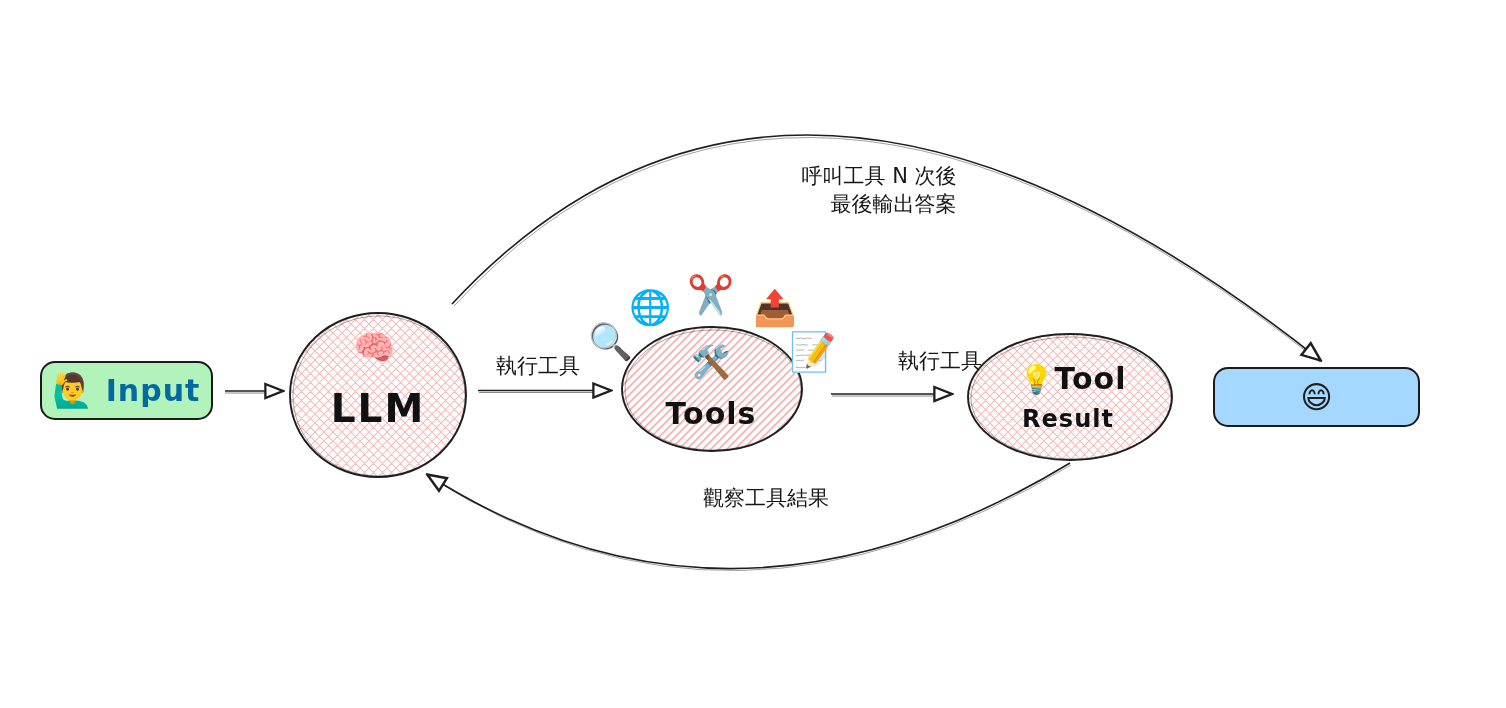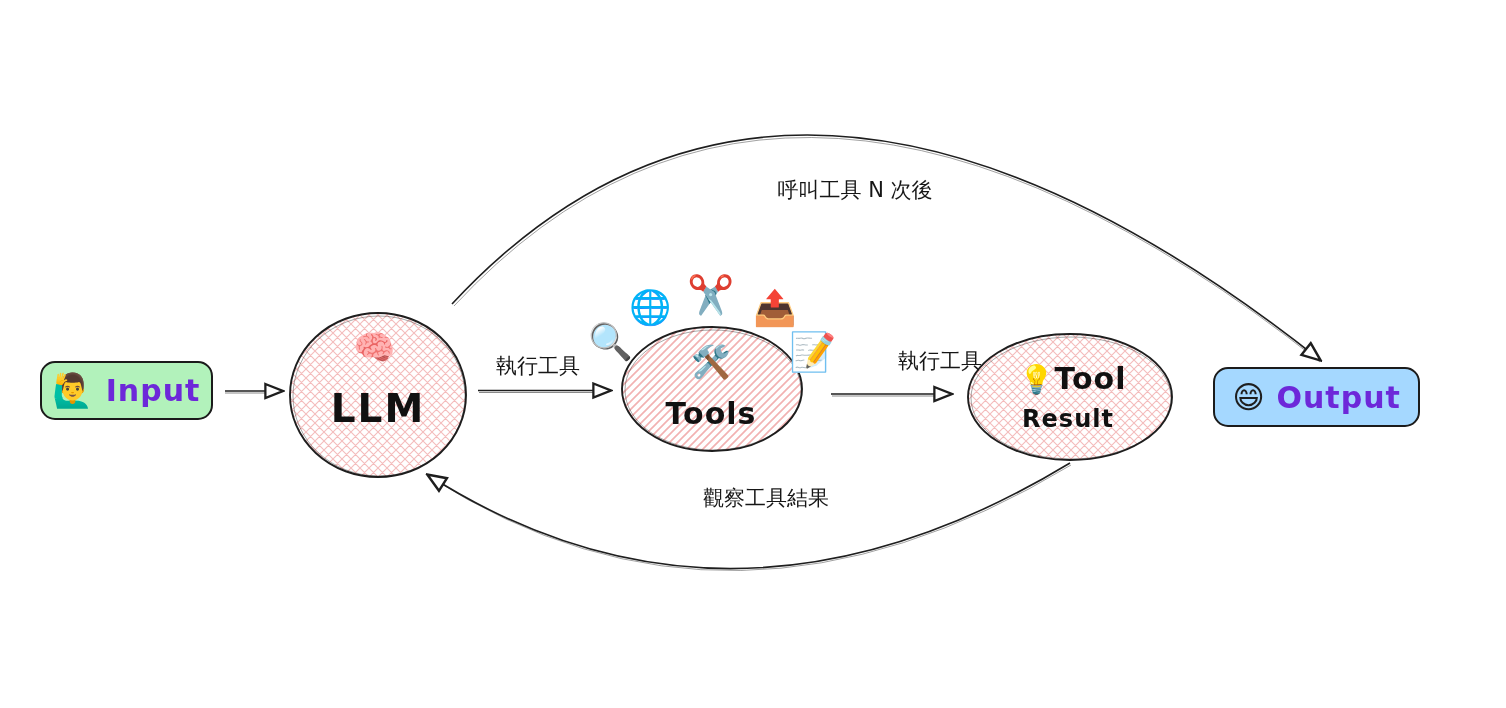--- a/index.html
+++ b/index.html
@@ -11,28 +11,28 @@
   .abs{position:absolute;transform:translate(-50%,-50%);white-space:nowrap;}
   
   .box{
     position:absolute;display:flex;align-items:center;justify-content:center;gap:12px;
     border:2.5px solid #1b1b1b;border-radius:15px;box-sizing:border-box;
   }
   .box-input{left:40px;top:361px;width:173px;height:59px;background:#b2f2bb;}
   .box-output{left:1213px;top:367px;width:207px;height:60px;background:#a5d8ff;}
   .hand{
     font-family:"DejaVu Sans",sans-serif;font-weight:bold;font-size:30px;
-    letter-spacing:1px;color:#6d28d9;
+    letter-spacing:1px;color:#0369a1;
   }
   .node-label{font-family:"DejaVu Sans",sans-serif;font-weight:bold;color:#111;}
   .emoji{font-family:"DejaVu Sans",sans-serif;}
   .cjk{
     font-family:"DejaVu Sans",sans-serif;font-size:21px;font-weight:500;color:#161616;
   }
-  .loop-label{text-align:right;line-height:28px;}
+  .loop-label{text-align:right;line-height:28px;margin-left:24px;}
 </style>
 </head>
 <body>
 
 <div class="canvas">
 
   <svg class="layer" width="1506" height="708" viewBox="0 0 1506 708">
     <defs>
       <pattern id="crosshatch" width="9" height="9" patternUnits="userSpaceOnUse">
         <path d="M0 0 L9 9 M-2 7 L2 11 M7 -2 L11 2 M0 9 L9 0 M-2 2 L2 -2 M7 11 L11 7" stroke="#f4bcbc" stroke-width="1.1" fill="none"></path>
@@ -89,21 +89,20 @@
     </g>
   </svg>
 
   <div class="box box-input">
     <span class="emoji" style="font-size:33px">🙋‍♂️</span>
     <span class="hand">Input</span>
   </div>
 
   <div class="box box-output">
     <span class="emoji" style="font-size:31px">😄</span>
-    <span class="hand">Output</span>
   </div>
 
   <span class="abs emoji" style="left:375px;top:347px;font-size:34px">🧠</span>
   <span class="abs node-label" style="left:378px;top:408px;font-size:39px;letter-spacing:2px">LLM</span>
 
   <span class="abs emoji" style="left:711px;top:362px;font-size:32px">🛠️</span>
   <span class="abs node-label" style="left:711px;top:413px;font-size:30px;letter-spacing:1px">Tools</span>
 
   <span class="abs" style="left:1073px;top:378px"><span class="emoji" style="font-size:28px">💡</span><span class="node-label" style="font-size:30px;letter-spacing:1px">Tool</span></span>
   <span class="abs node-label" style="left:1068px;top:419px;font-size:24px;letter-spacing:1px">Result</span>
@@ -111,16 +110,17 @@
   <span class="abs emoji" style="left:611px;top:342px;font-size:36px">🔍</span>
   <span class="abs emoji" style="left:651px;top:307px;font-size:34px">🌐</span>
   <span class="abs emoji" style="left:711px;top:295px;font-size:38px">✂️</span>
   <span class="abs emoji" style="left:775px;top:308px;font-size:35px">📤</span>
   <span class="abs emoji" style="left:813px;top:352px;font-size:38px">📝</span>
 
   <span class="abs cjk" style="left:538px;top:366px">執行工具</span>
   <span class="abs cjk" style="left:940px;top:361px">執行工具</span>
   <div class="abs cjk loop-label" style="left:855px;top:190px">
     <div>呼叫工具 N 次後</div>
+    <div>最後輸出答案</div>
   </div>
   <span class="abs cjk" style="left:766px;top:498px">觀察工具結果</span>
 
 </div>
 
 </body></html>

